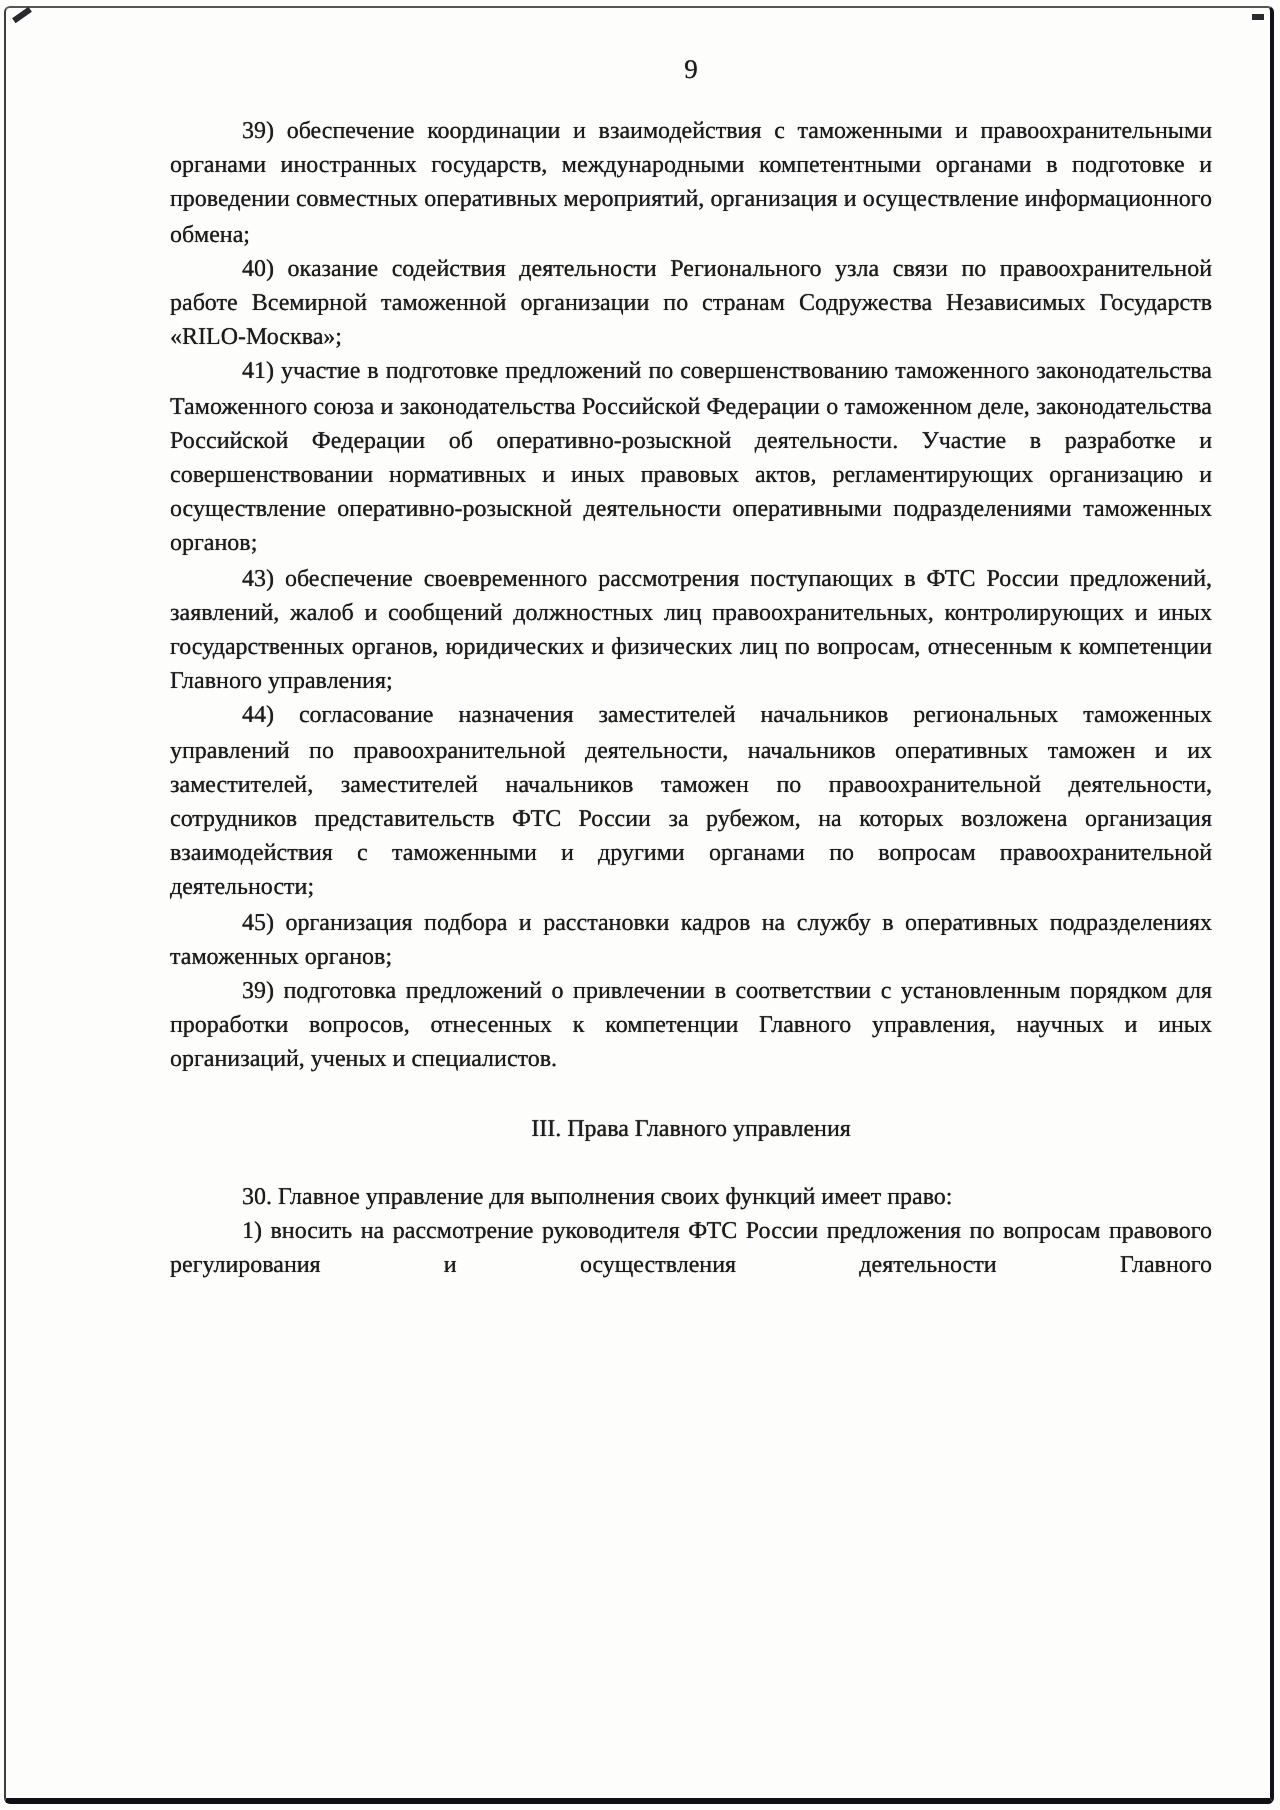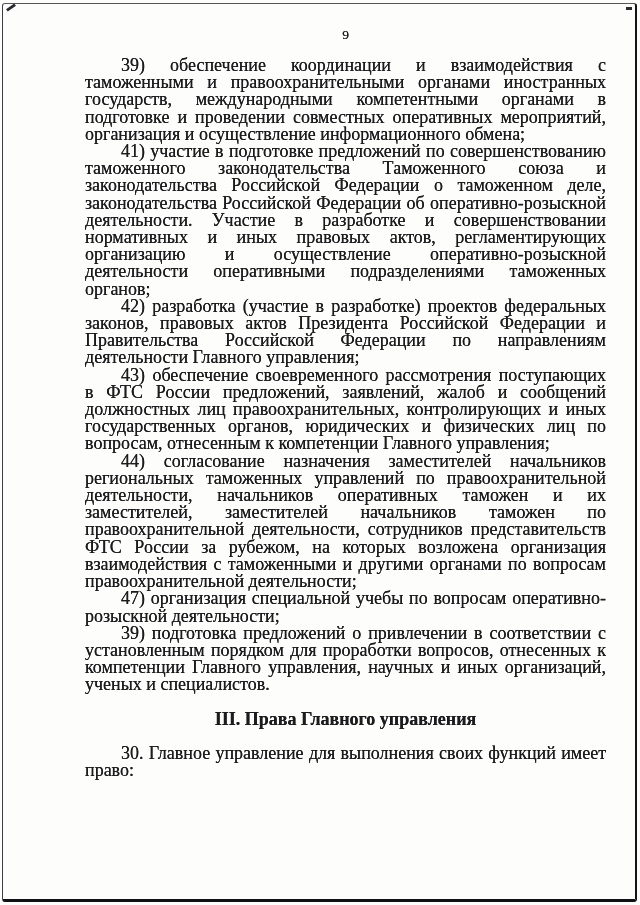--- a/index.html
+++ b/index.html
@@ -52,31 +52,31 @@
     width: 521px;
     text-align: center;
     font-size: 13.5px;
     text-shadow: 0 0 0.4px #1c1c1f;
   }
   .content {
     position: absolute;
     left: 85px;
     top: 57px;
     width: 521px;
-    font-size: 18px;
+    font-size: 12px;
     line-height: 17.2px;
     text-align: justify;
     text-shadow: 0 0 0.4px #1c1c1f;
   }
   .content p {
     margin: 0;
     text-indent: 36px;
   }
   .content p.heading {
-    font-weight: bold;
+    font-weight: normal;
     text-align: center;
     text-indent: 0;
     margin: 17px 0;
     text-shadow: 0 0 0.5px #1c1c1f;
   }
   .content p.continues {
     text-align-last: justify;
   }
 </style>
 </head>
@@ -84,24 +84,25 @@
 
 <div class="page">
   <div class="scan-frame"></div>
   <div class="scan-artifact-tl"></div>
   <div class="scan-artifact-tr"></div>
 
   <div class="page-number">9</div>
 
   <div class="content">
     <p>39) обеспечение координации и взаимодействия с таможенными и правоохранительными органами иностранных государств, международными компетентными органами в подготовке и проведении совместных оперативных мероприятий, организация и осуществление информационного обмена;</p>
+    <p>40) оказание содействия деятельности Регионального узла связи по правоохранительной работе Всемирной таможенной организации по странам Содружества Независимых Государств «RILO-Москва»;</p>
     <p>41) участие в подготовке предложений по совершенствованию таможенного законодательства Таможенного союза и законодательства Российской Федерации о таможенном деле, законодательства Российской Федерации об оперативно-розыскной деятельности. Участие в разработке и совершенствовании нормативных и иных правовых актов, регламентирующих организацию и осуществление оперативно-розыскной деятельности оперативными подразделениями таможенных органов;</p>
-    <p>42) разработка (участие в разработке) проектов федеральных законов, правовых актов Президента Российской Федерации и Правительства Российской Федерации по направлениям деятельности Главного управления;</p>
     <p>43) обеспечение своевременного рассмотрения поступающих в ФТС России предложений, заявлений, жалоб и сообщений должностных лиц правоохранительных, контролирующих и иных государственных органов, юридических и физических лиц по вопросам, отнесенным к компетенции Главного управления;</p>
     <p>44) согласование назначения заместителей начальников региональных таможенных управлений по правоохранительной деятельности, начальников оперативных таможен и их заместителей, заместителей начальников таможен по правоохранительной деятельности, сотрудников представительств ФТС России за рубежом, на которых возложена организация взаимодействия с таможенными и другими органами по вопросам правоохранительной деятельности;</p>
-    <p>47) организация специальной учебы по вопросам оперативно-розыскной деятельности;</p>
+    <p>45) организация подбора и расстановки кадров на службу в оперативных подразделениях таможенных органов;</p>
     <p>39) подготовка предложений о привлечении в соответствии с установленным порядком для проработки вопросов, отнесенных к компетенции Главного управления, научных и иных организаций, ученых и специалистов.</p>
 
     <p class="heading">III. Права Главного управления</p>
 
     <p>30. Главное управление для выполнения своих функций имеет право:</p>
+    <p class="continues">1) вносить на рассмотрение руководителя ФТС России предложения по вопросам правового регулирования и осуществления деятельности Главного</p>
   </div>
 </div>
 
 </body></html>

